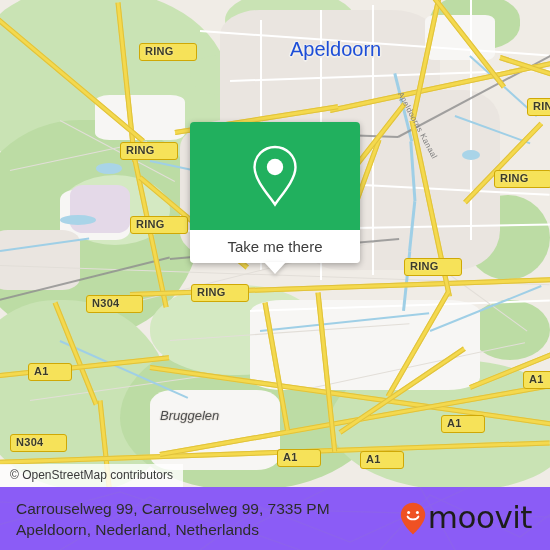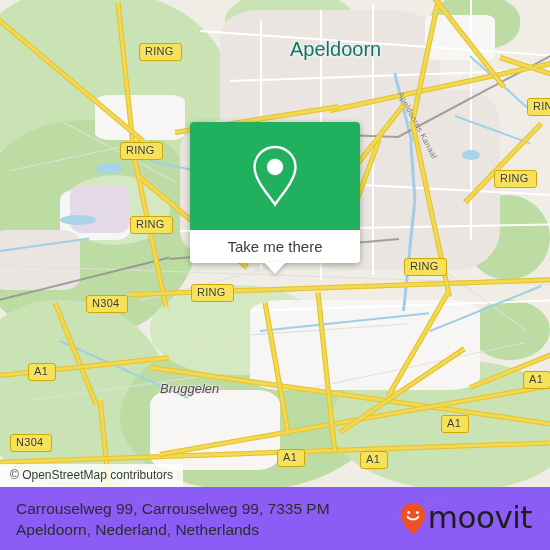--- a/index.html
+++ b/index.html
@@ -38,34 +38,34 @@
   .rail{background:#8d8d8d;}
   .stream{background:#9fcfe6;}
 
   
   .shield{
     position:absolute;
     background:#f6e259;
     border:1.5px solid #cfa806;
     border-radius:3px;
     color:#3b3b2a;
-    font-weight:normal;
+    font-weight:bold;
     font-size:11px;
     line-height:13px;
-    padding:1px 7px 2px 5px;
+    padding:1px 22px 2px 5px;
     letter-spacing:.3px;
     white-space:nowrap;
     font-family:"Liberation Sans","DejaVu Sans",sans-serif;
     text-shadow:0 0 2px rgba(255,255,255,.5);
   }
 
   
   .place{
     position:absolute;
-    color:#0f766e;
+    color:#1d4ed8;
     font-size:20px;
     white-space:nowrap;
     font-family:"Liberation Sans","DejaVu Sans",sans-serif;
     text-shadow:
       -1.5px 0 #f1efeb, 1.5px 0 #f1efeb, 0 -1.5px #f1efeb, 0 1.5px #f1efeb,
       -1px -1px #f1efeb, 1px 1px #f1efeb, -1px 1px #f1efeb, 1px -1px #f1efeb;
   }
   .locality{
     position:absolute;
     color:#4d4d4d;
@@ -296,21 +296,21 @@
       <div class="road motorway" style="left:338px;top:250px;width:120px;height:5px;transform:rotate(-70deg);"></div>
       <div class="road motorway" style="left:343px;top:180px;width:100px;height:5px;transform:rotate(-52deg);"></div>
 
       <div class="road motorway" style="left:265px;top:300px;width:130px;height:5px;transform:rotate(80deg);"></div>
       <div class="road motorway" style="left:318px;top:290px;width:160px;height:5px;transform:rotate(84deg);"></div>
     </div>
 
     <div class="layer">
       <div class="place" style="left:290px;top:38px;">Apeldoorn</div>
 
-      <div class="locality" style="left:160px;top:381px;font-style:italic;">Bruggelen</div>
+      <div class="locality" style="left:160px;top:408px;font-style:italic;">Bruggelen</div>
 
       <div class="waterlabel" style="left:400px;top:88px;transform:rotate(62deg);transform-origin:0 50%;">Apeldoorns Kanaal</div>
     </div>
 
     <div class="layer">
       <div class="shield" style="left:139px;top:43px;">RING</div>
       <div class="shield" style="left:120px;top:142px;">RING</div>
       <div class="shield" style="left:130px;top:216px;">RING</div>
       <div class="shield" style="left:191px;top:284px;">RING</div>
       <div class="shield" style="left:404px;top:258px;">RING</div>

